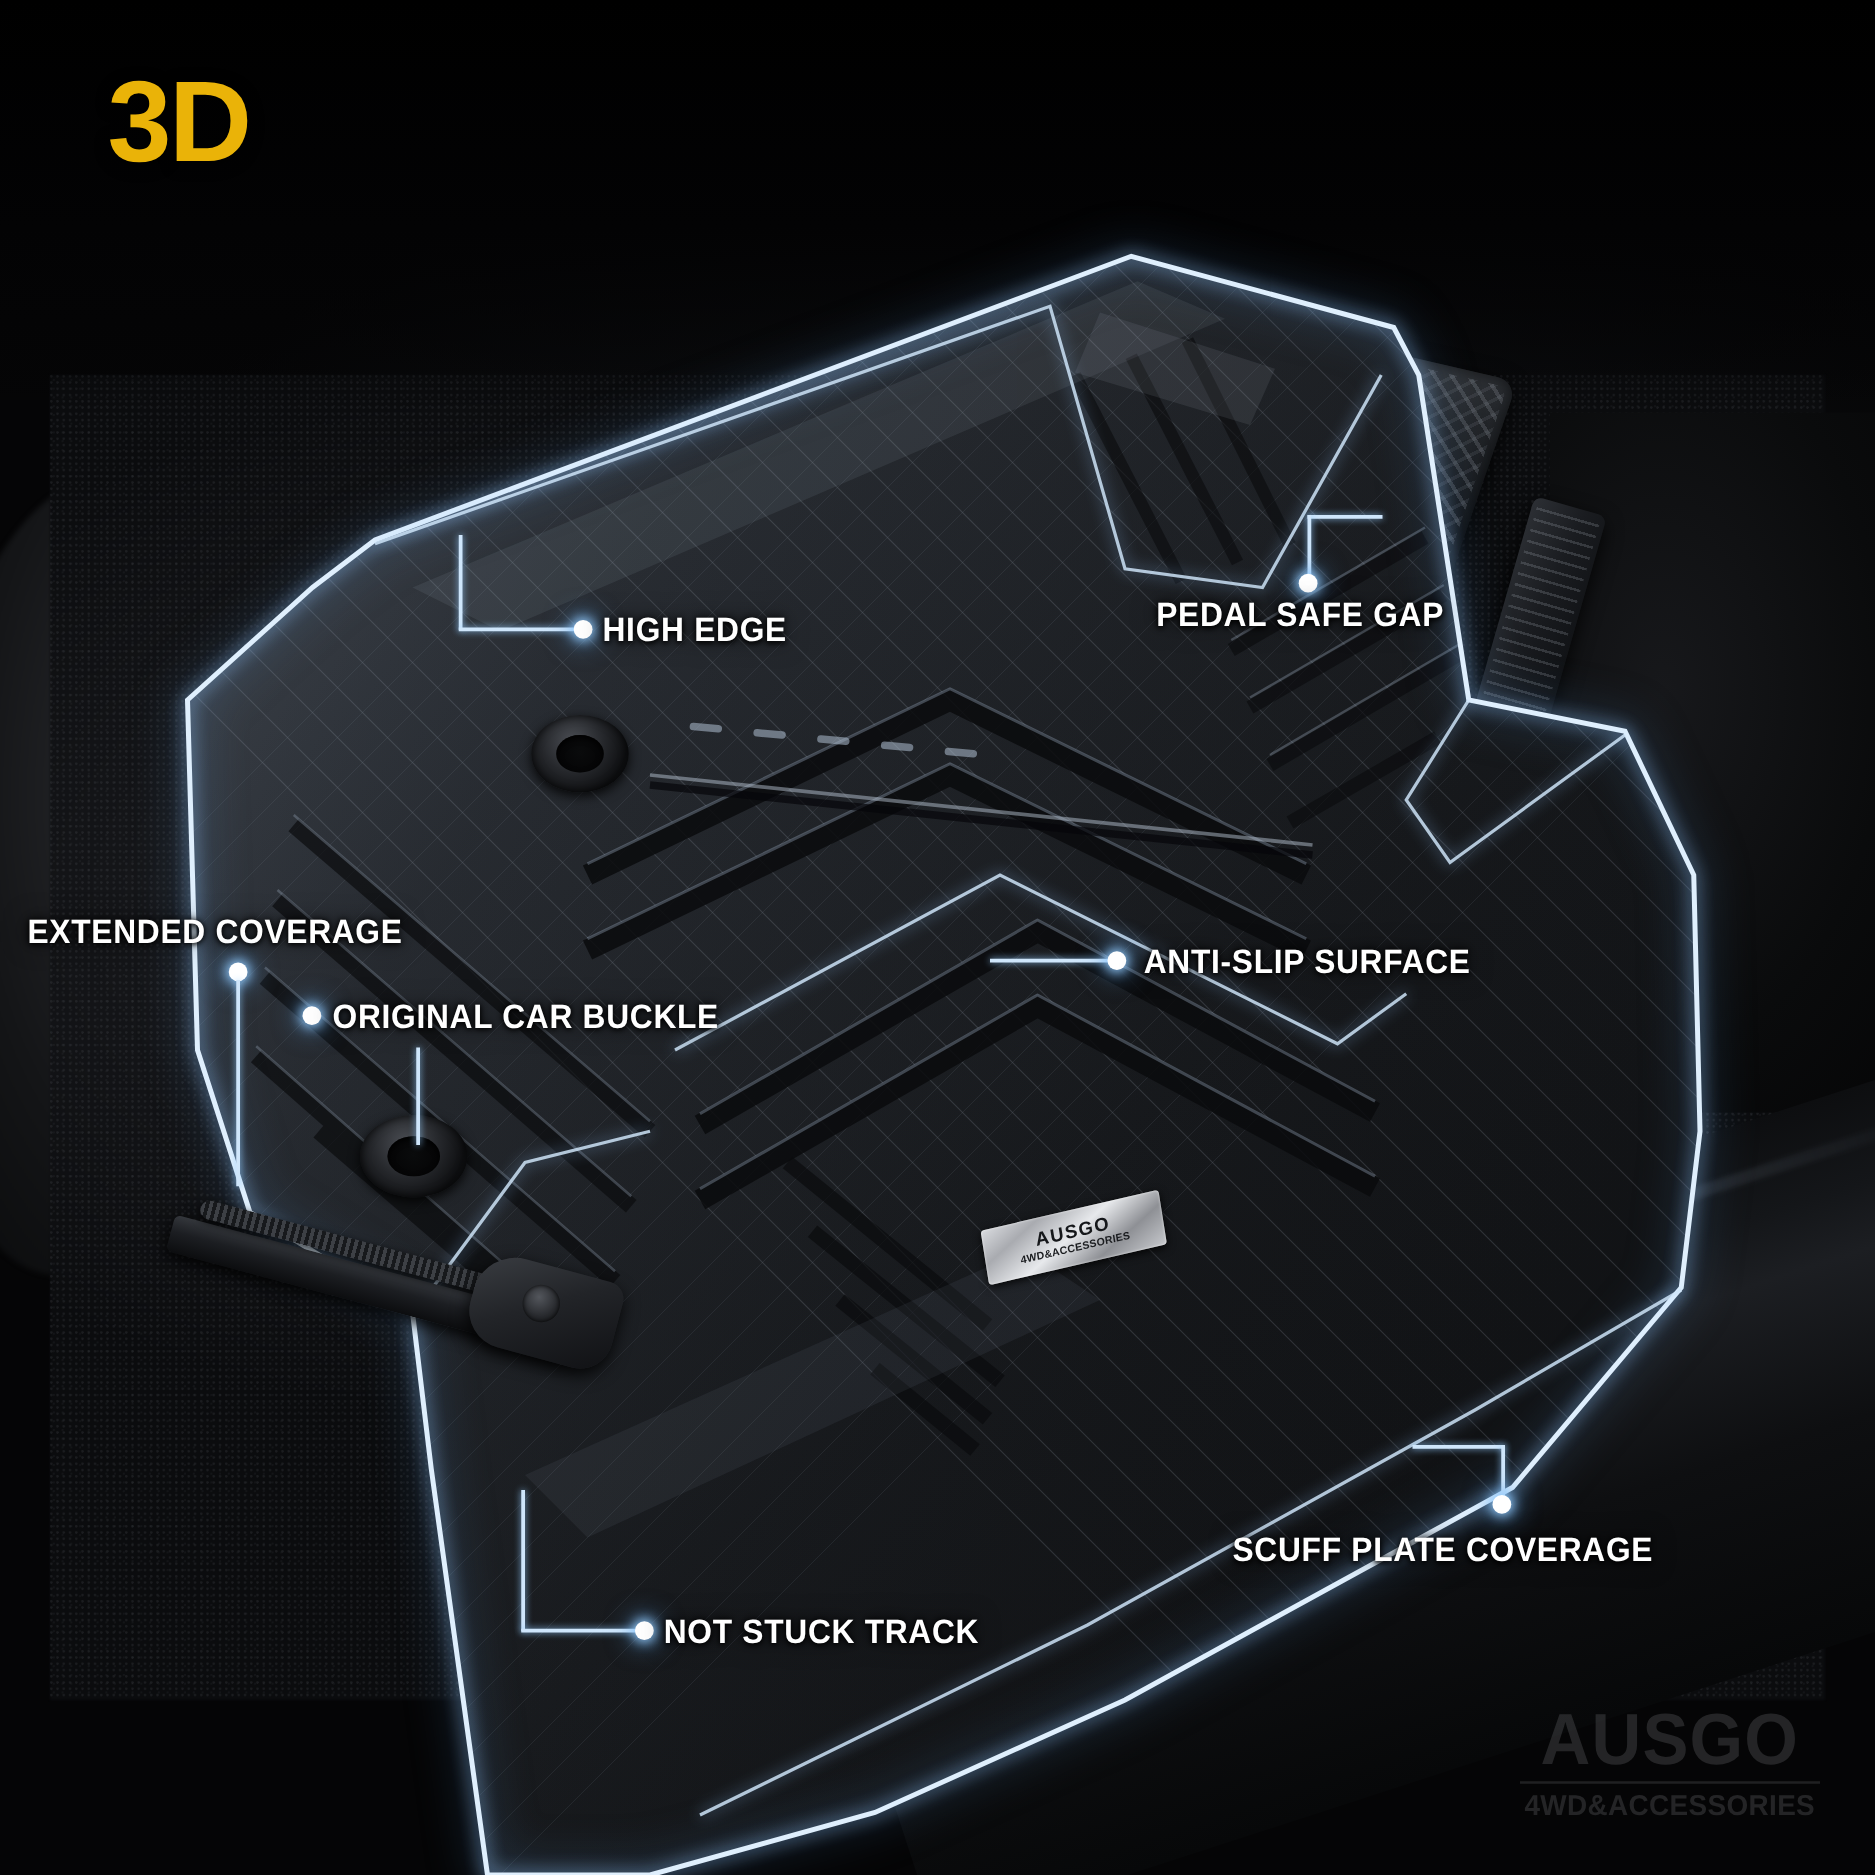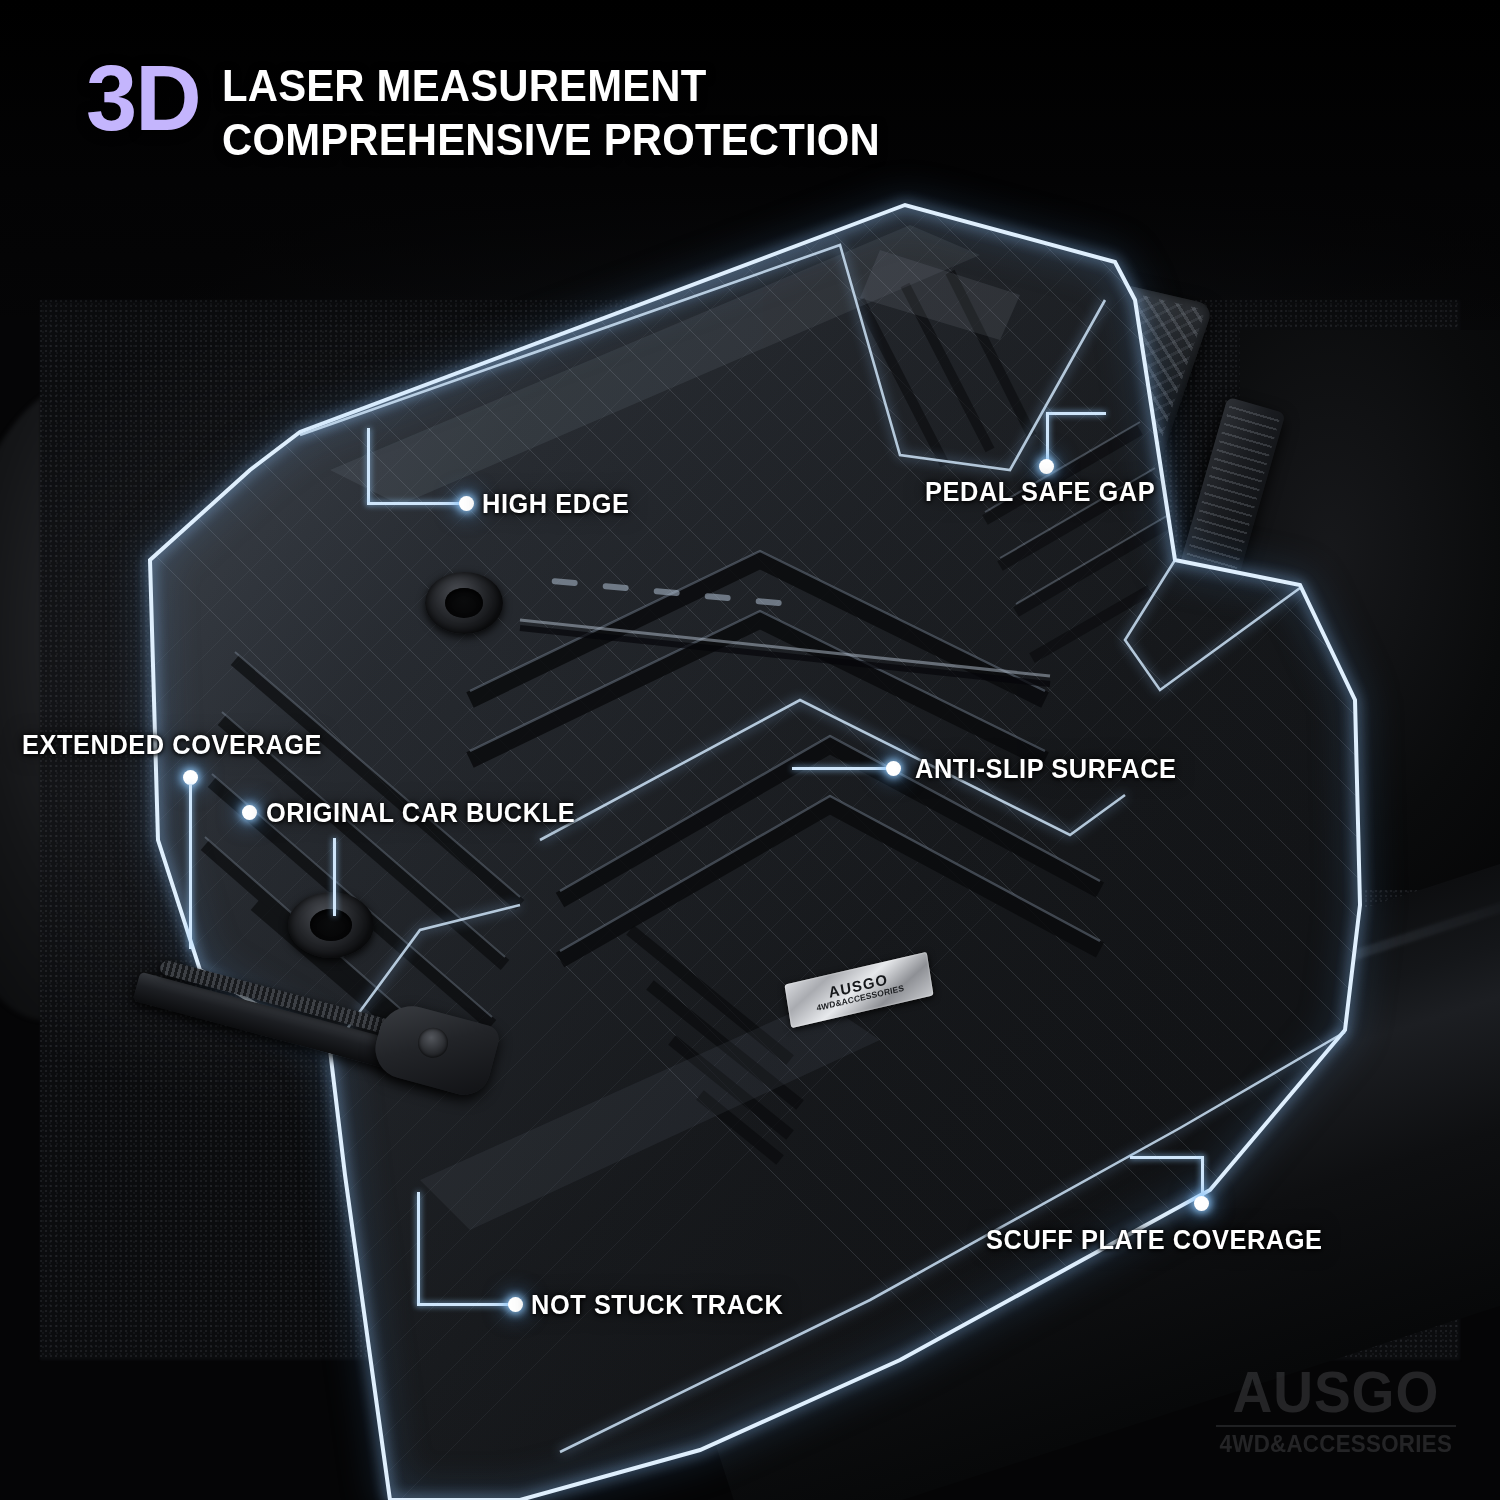--- a/index.html
+++ b/index.html
@@ -93,21 +93,21 @@
     box-shadow:0 0 6px rgba(150,205,255,.9);
   }
   .lead.h{height:2.5px;}
   .lead.v{width:2.5px;}
 
   
   #headline{
     position:absolute;left:86px;top:56px;display:flex;align-items:flex-start;gap:22px;
   }
   #headline .big3d{
-    color:#c4b5fd;font-weight:bold;font-size:92px;line-height:84px;letter-spacing:-2px;
+    color:#eab308;font-weight:bold;font-size:92px;line-height:84px;letter-spacing:-2px;
     text-shadow:0 2px 12px rgba(0,0,0,.9);
   }
   #headline .sub{
     color:#fff;font-weight:bold;font-size:45px;line-height:48px;letter-spacing:.2px;
     transform:scaleX(.93);transform-origin:left top;
     text-shadow:0 2px 10px rgba(0,0,0,.9);
     padding-top:6px;
   }
 
   
@@ -428,24 +428,20 @@
     <div class="bolt"></div>
   </div>
 
   <div id="badge">
     <div class="b1">AUSGO</div>
     <div class="b2">4WD&amp;ACCESSORIES</div>
   </div>
 
   <div id="headline">
     <div class="big3d">3D</div>
-    <div>
-      <div class="sub">LASER MEASUREMENT</div>
-      <div class="sub">COMPREHENSIVE PROTECTION</div>
-    </div>
   </div>
 
   <div class="callout">
     <div class="lead v" style="left:367px;top:428px;height:76px;"></div>
     <div class="lead h" style="left:367px;top:502px;width:100px;"></div>
     <div class="dot" style="left:459px;top:496px;"></div>
     <div class="lbl" style="position:absolute;left:482px;top:489px;">HIGH EDGE</div>
   </div>
 
   <div class="callout">

